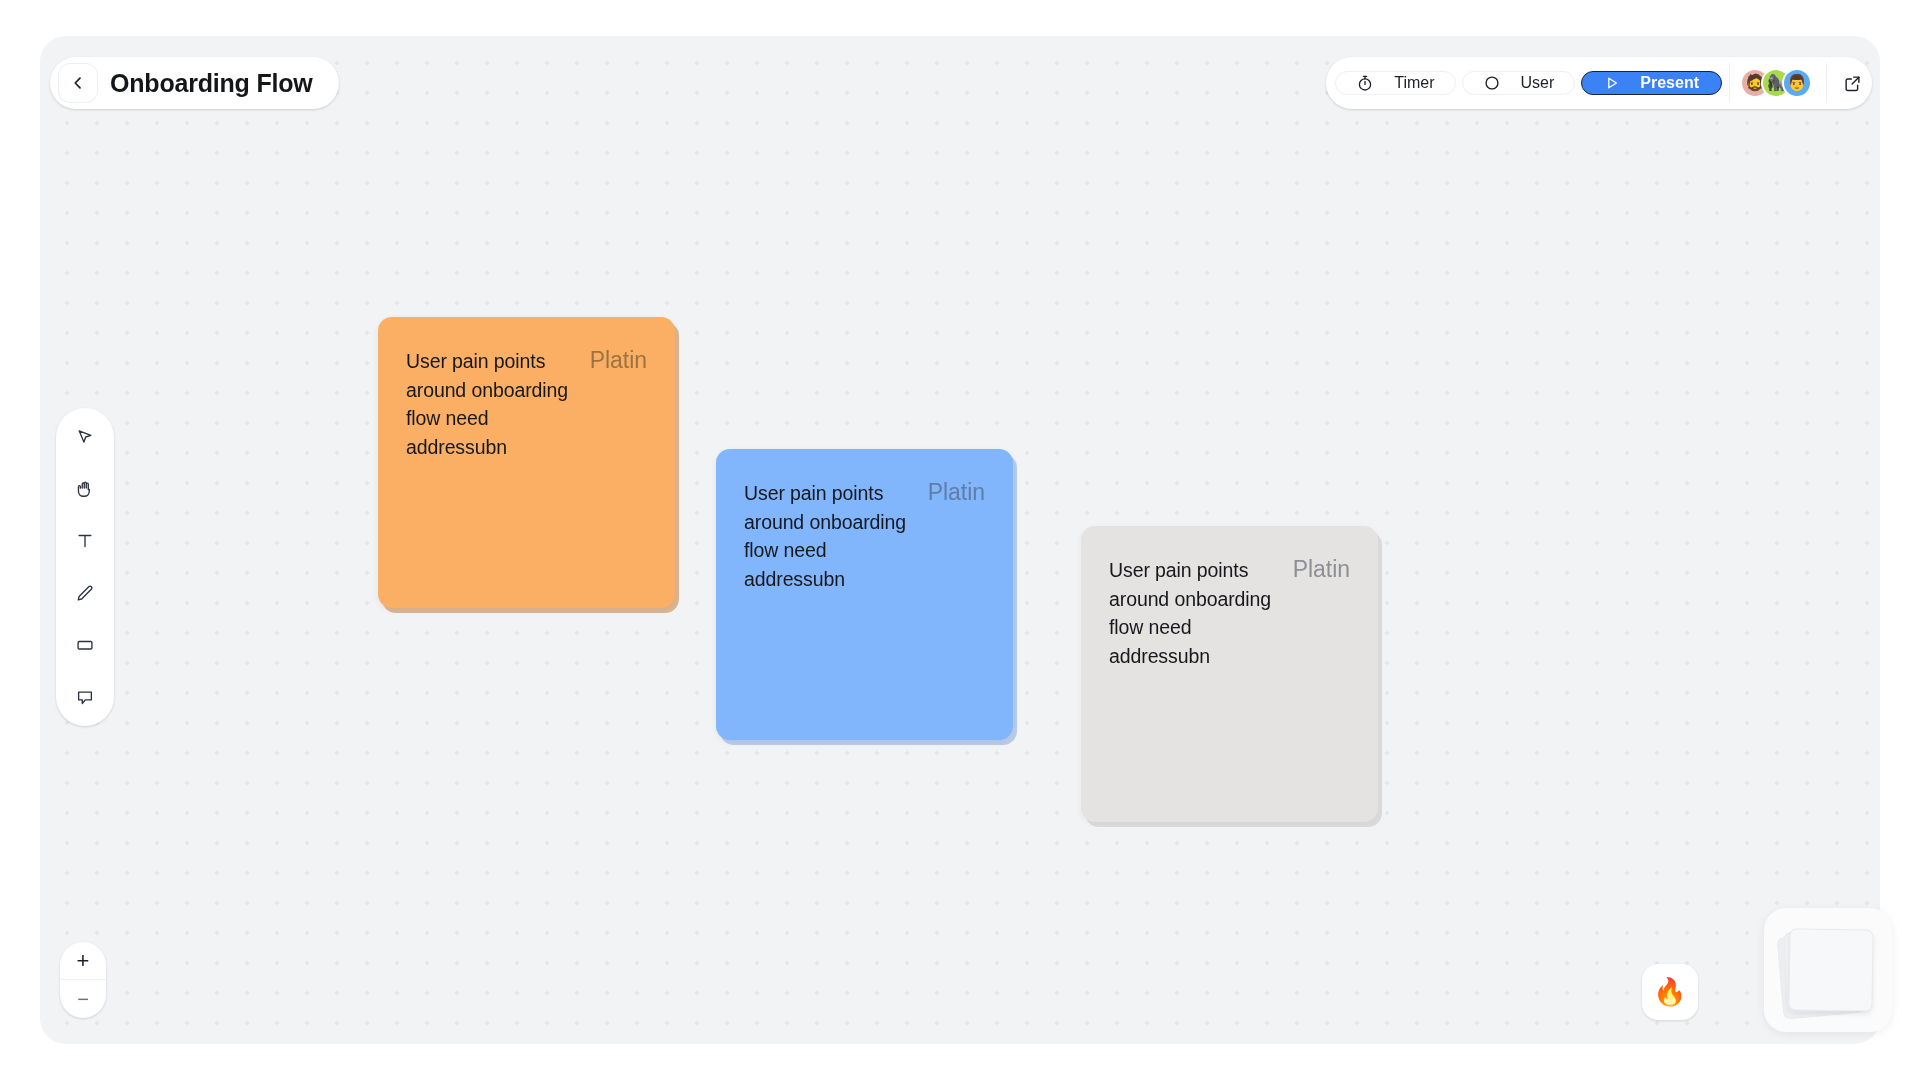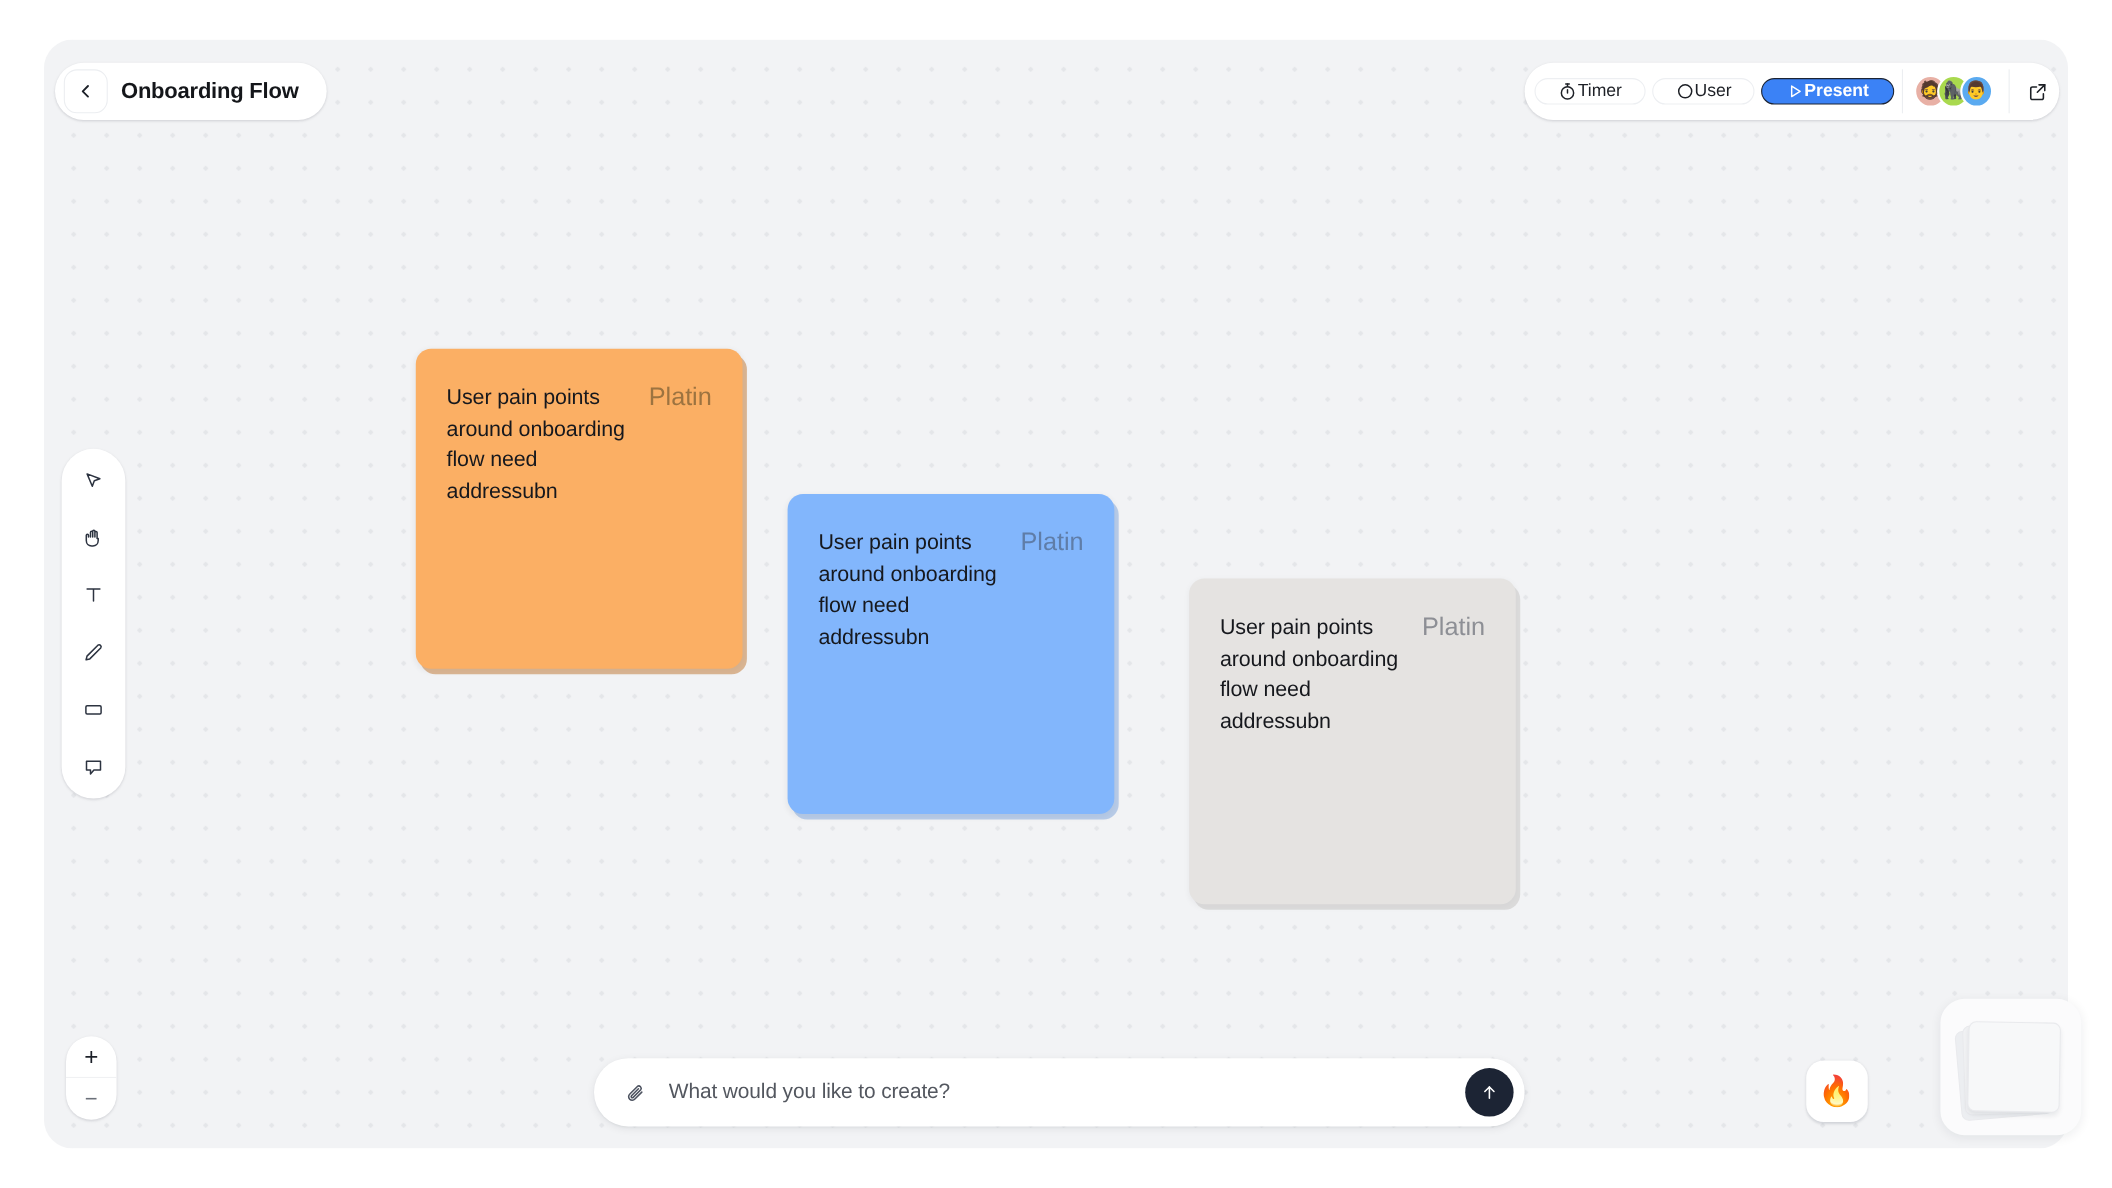--- a/index.html
+++ b/index.html
@@ -51,21 +51,21 @@
   }
   .back-btn {
     width: 40px; height: 40px;
     border-radius: 12px;
     background: #ffffff;
     border: 1px solid #eceef1;
     display: flex; align-items: center; justify-content: center;
     cursor: pointer;
   }
   .board-title {
-    font-size: 20px;
+    font-size: 25px;
     font-weight: 700;
     color: #14161a;
     letter-spacing: -0.2px;
     white-space: nowrap;
   }
 
   
   .top-right {
     position: absolute;
     right: 48px; top: 57px;
@@ -76,21 +76,21 @@
     background: #ffffff;
     border-radius: 26px;
     padding: 0 6px;
     box-shadow: 0 1px 3px rgba(16,24,40,.10), 0 1px 2px rgba(16,24,40,.06);
     z-index: 30;
   }
   .tr-btn {
     height: 24px;
     display: flex;
     align-items: center;
-    gap: 0;
+    gap: 20px;
     padding: 0 20px;
     margin: 12px 3px;
     border-radius: 20px;
     border: 1px solid #edeff2;
     background: #ffffff;
     font-size: 16px;
     color: #1d2026;
     cursor: pointer;
     white-space: nowrap;
   }
@@ -418,34 +418,20 @@
       </svg>
     </div>
 
   </div>
 
   <div class="zoom-ctrl">
     <div class="zoom-btn plus">+</div>
     <div class="zoom-btn minus">−</div>
   </div>
 
-  <div class="prompt-bar">
-    <div class="clip-icon">
-      <svg width="21" height="21" viewBox="0 0 22 22" fill="none">
-        <path d="M16.2 10.3 9.6 16.9a3.4 3.4 0 1 1-4.8-4.8l7.2-7.2a2.3 2.3 0 0 1 3.2 3.2l-7.2 7.2a1.1 1.1 0 1 1-1.6-1.6l6.6-6.6" stroke="#4d5360" stroke-width="1.5" stroke-linecap="round" stroke-linejoin="round"></path>
-      </svg>
-    </div>
-    <input class="prompt-input" type="text" placeholder="What would you like to create?" style="">
-    <button class="send-btn">
-      <svg width="18" height="18" viewBox="0 0 20 20" fill="none">
-        <path d="M10 16V4.6" stroke="#ffffff" stroke-width="1.6" stroke-linecap="round"></path>
-        <path d="M5.4 9.2 10 4.6l4.6 4.6" stroke="#ffffff" stroke-width="1.6" stroke-linecap="round" stroke-linejoin="round"></path>
-      </svg>
-    </button>
-  </div>
 
   <div class="flame-btn">
     <span>🔥</span>
   </div>
 
   <div class="sticky-pad">
     <div class="pad-sheet s1"></div>
     <div class="pad-sheet s2"></div>
     <div class="pad-sheet s3"></div>
   </div>

